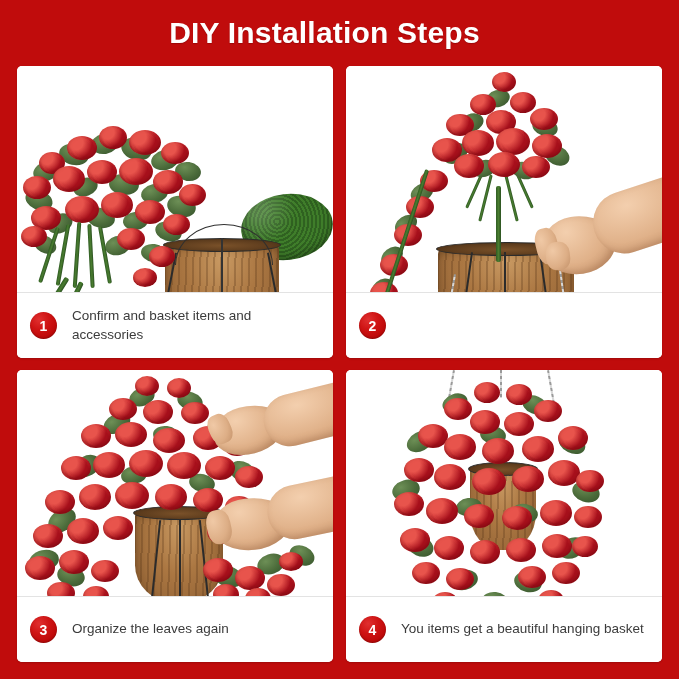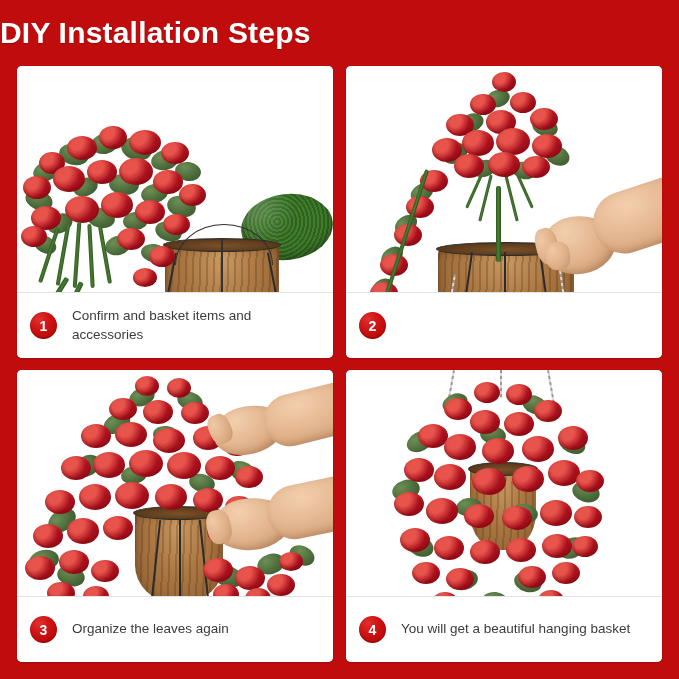--- a/index.html
+++ b/index.html
@@ -16,26 +16,26 @@
   #root {
     position: relative;
     width: 679px;
     height: 679px;
     background: #C00C0C;
     box-sizing: border-box;
   }
   
   .title-bar {
     position: absolute;
-    top: 0; left: 0;
+    top: 0; left: 12px;
     width: 625px;
     height: 66px;
     display: flex;
     align-items: center;
-    justify-content: flex-start;
+    justify-content: center;
   }
   .title-bar h1 {
     margin: 0;
     font-size: 30px;
     line-height: 30px;
     font-weight: bold;
     color: #ffffff;
     letter-spacing: 0.2px;
     text-shadow: 0 1px 1px rgba(90,0,0,0.35);
     font-family: "Liberation Sans", sans-serif;
@@ -455,18 +455,18 @@
           <div class="cl" style="left:172px; top:196px; width:28px; height:22px;"></div>
           <div class="cl" style="left:206px; top:192px; width:28px; height:22px;"></div>
           <div class="cl" style="left:86px; top:222px; width:26px; height:21px;"></div>
 
           <div class="cl" style="left:192px; top:220px; width:26px; height:21px;"></div>
 
         </div>
       </div>
       <div class="caption">
         <div class="badge">4</div>
-        <div class="caption-text">You will get a beautiful hanging basket</div>
+        <div class="caption-text">You items get a beautiful hanging basket</div>
       </div>
     </div>
 
   </div>
 </div>
 
 </body></html>

